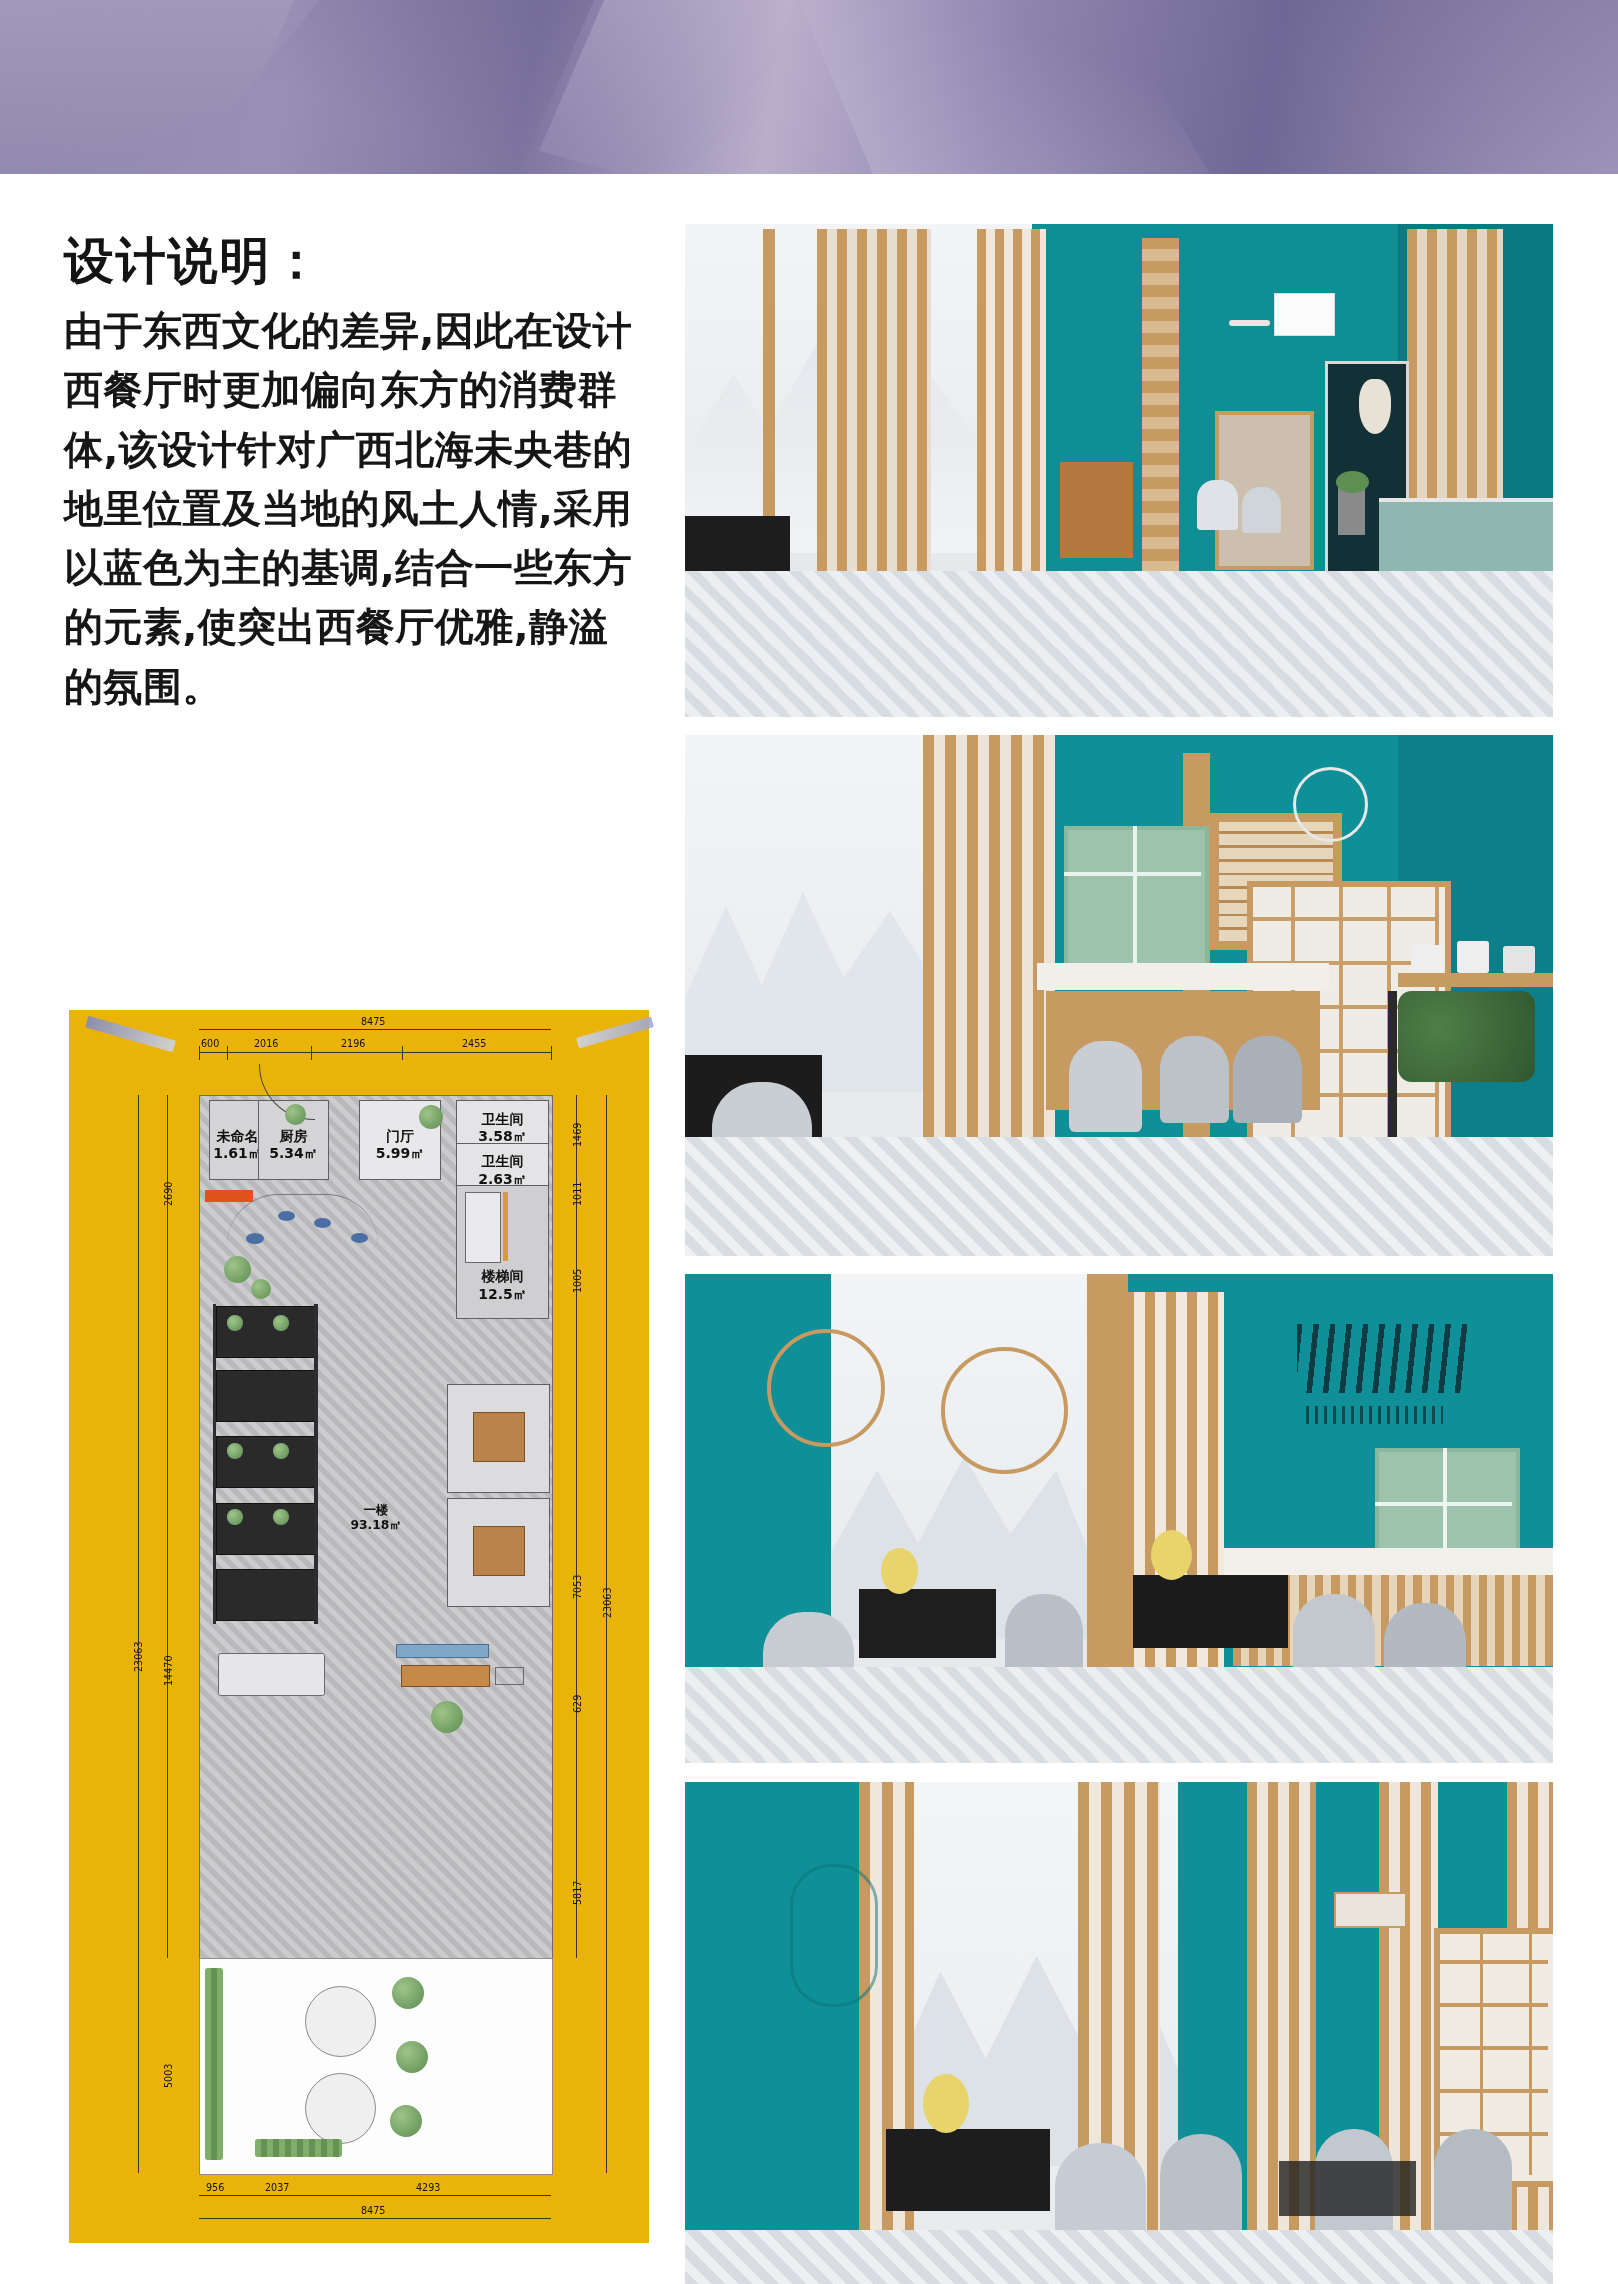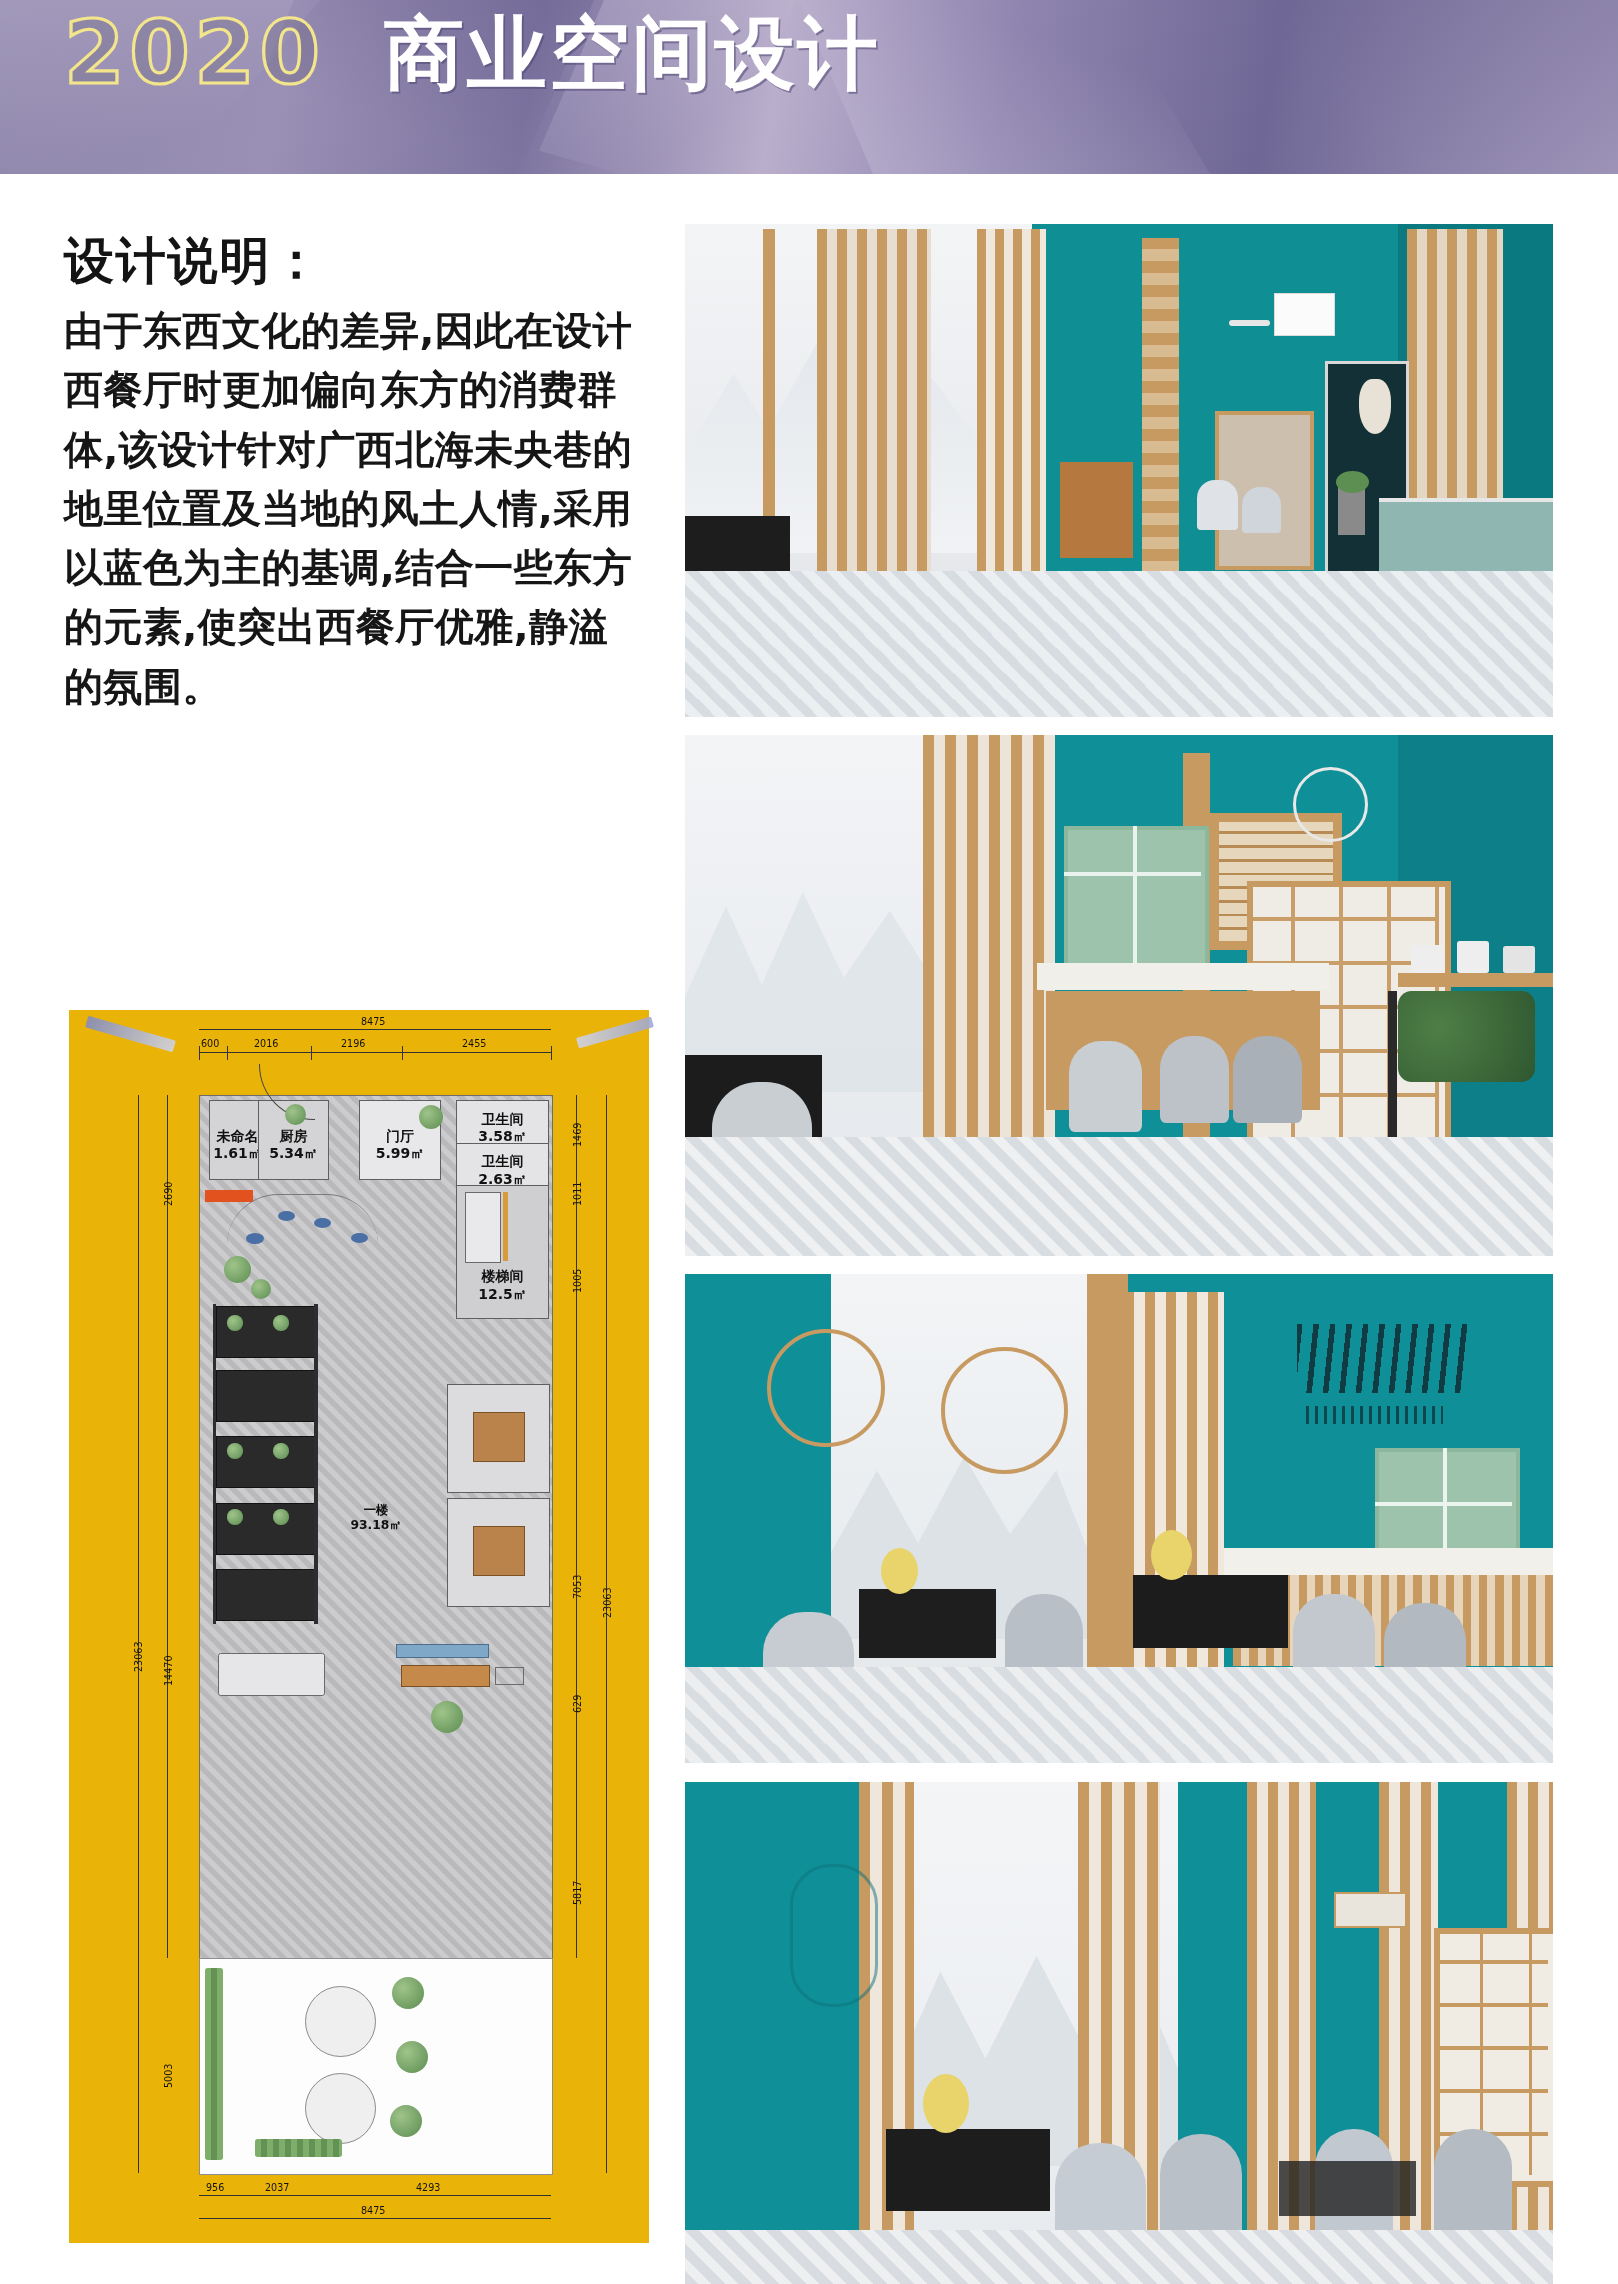--- a/index.html
+++ b/index.html
@@ -87,22 +87,20 @@
 </style>
 </head>
 <body>
 
 <div class="header">
   <div class="facet f1"></div>
   <div class="facet f2"></div>
   <div class="facet f5"></div>
   <div class="facet f3"></div>
   <div class="facet f4"></div>
-  <div class="year">2020</div>
-  <div class="maintitle">商业空间设计</div>
 </div>
 
 <div class="desc-title">设计说明：</div>
 <div class="desc-body">由于东西文化的差异,因此在设计西餐厅时更加偏向东方的消费群体,该设计针对广西北海未央巷的地里位置及当地的风土人情,采用以蓝色为主的基调,结合一些东方的元素,使突出西餐厅优雅,静溢的氛围。</div>
 
 <div class="plan">
 
   <div class="dimline" style="left:130px;top:19px;width:352px;height:0.9px;"></div>
   <div class="dimtxt" style="left:292px;top:5.5px;">8475</div>
   <div class="dimline" style="left:130px;top:42px;width:352px;height:0.9px;"></div>

